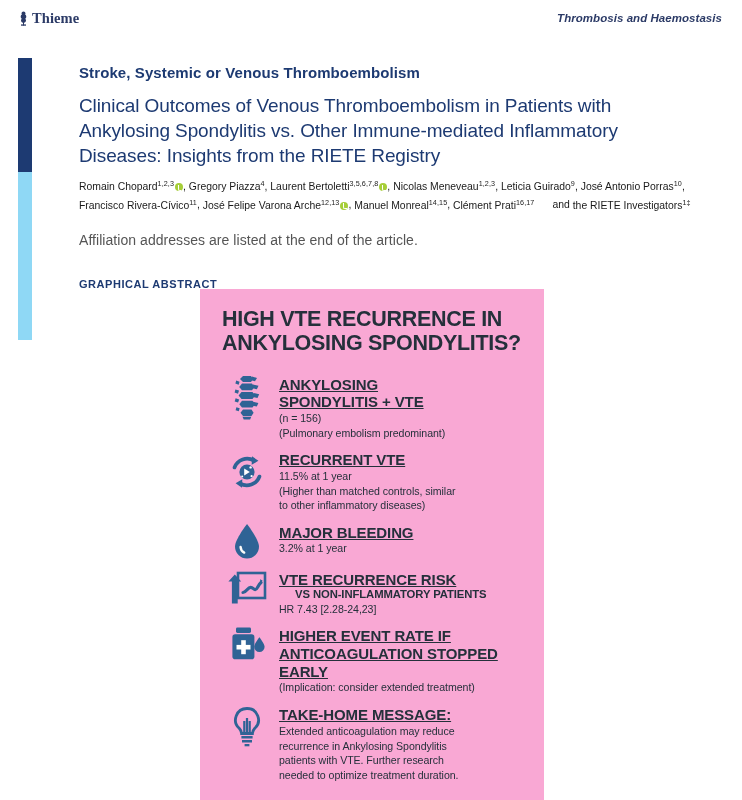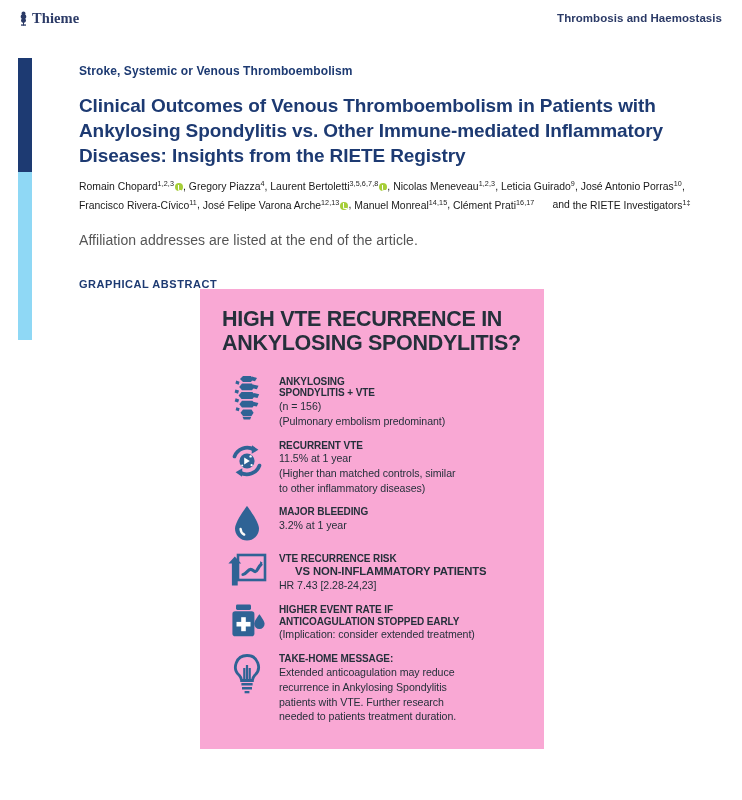--- a/index.html
+++ b/index.html
@@ -29,42 +29,42 @@
     display: block;
   }
   .brand-text {
     font-family: "Liberation Serif", serif;
     font-size: 14.5px; font-weight: bold;
     color: #2b3a66; letter-spacing: .1px;
   }
   .journal {
     position: absolute; right: 20px; top: 4px;
     font-size: 11.5px; font-weight: bold;
-    color: #2b3a66; letter-spacing: .05px;
+    color: #2b3a66; letter-spacing: .05px; font-style: italic;
   }
 
   
   .bar {
     position: absolute; left: 18px; width: 14px;
   }
   .bar-dark  { top: 58px;  height: 114px; background: #1d3a72; }
   .bar-light { top: 172px; height: 168px; background: #8fd8f5; }
 
   
   .content { position: absolute; left: 79px; top: 0; width: 645px; }
 
   .section-label {
     position: absolute; top: 64px; left: 0;
-    font-size: 12px; font-weight: bold; color: #1d3a72;
+    font-size: 15px; font-weight: bold; color: #1d3a72;
     letter-spacing: .1px;
   }
 
   .title {
     position: absolute; top: 93px; left: 0; width: 618px;
-    font-size: 19px; font-weight: bold; line-height: 1.32;
+    font-size: 19px; font-weight: normal; line-height: 1.32;
     color: #1d3a72; letter-spacing: -.1px;
   }
 
   .authors {
     position: absolute; top: 178px; left: 0; width: 622px;
     font-size: 10.4px; line-height: 1.62; color: #1a1a1a;
   }
   .authors sup { font-size: 7.2px; vertical-align: super; letter-spacing: .1px; }
   .orcid {
     display: inline-block; width: 8px; height: 8px;
@@ -115,22 +115,22 @@
   }
   .row .ico {
     flex: 0 0 auto;
     width: 42px; height: 46px;
     display: flex; align-items: center; justify-content: center;
   }
   .row.small .ico { height: 38px; }
   .row .txt { padding-top: 2px; }
 
   .h-main {
-    font-size: 10px; font-weight: bold; color: #25303b;
-    line-height: 1.18; letter-spacing: -.1px;
+    font-size: 15px; font-weight: bold; color: #25303b;
+    line-height: 1.18; letter-spacing: -.1px; text-decoration: underline;
   }
   .h-sub {
     font-size: 11.3px; font-weight: bold; color: #25303b;
     line-height: 1.18; letter-spacing: -.1px; margin-left: 16px;
   }
   .p-body {
     font-size: 10.6px; color: #25303b;
     line-height: 1.3; letter-spacing: -.05px;
     margin-top: 1px;
   }
@@ -280,18 +280,18 @@
           <rect x="12.2" y="15" width="2.2" height="12" fill="#2f6395"></rect>
           <rect x="17.6" y="15" width="2.2" height="12" fill="#2f6395"></rect>
           <rect x="14.9" y="12" width="2.2" height="15" fill="#2f6395"></rect>
         </svg>
       </div>
       <div class="txt">
         <div class="h-main">TAKE-HOME MESSAGE:</div>
         <div class="p-body">Extended anticoagulation may reduce</div>
         <div class="p-body">recurrence in Ankylosing Spondylitis</div>
         <div class="p-body">patients with VTE. Further research</div>
-        <div class="p-body">needed to patients treatment duration.</div>
+        <div class="p-body">needed to optimize treatment duration.</div>
       </div>
     </div>
 
   </div>
 </div>
 
 </body></html>

